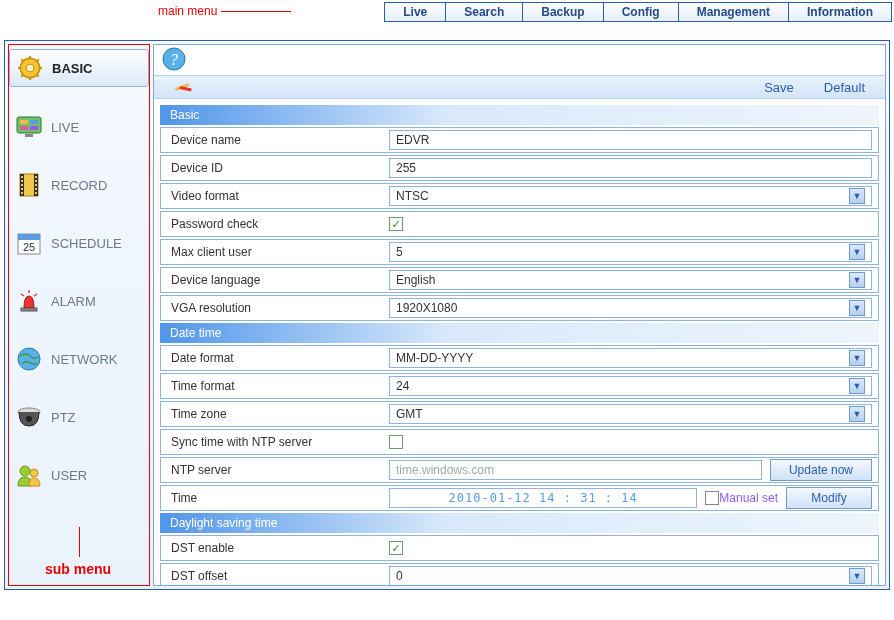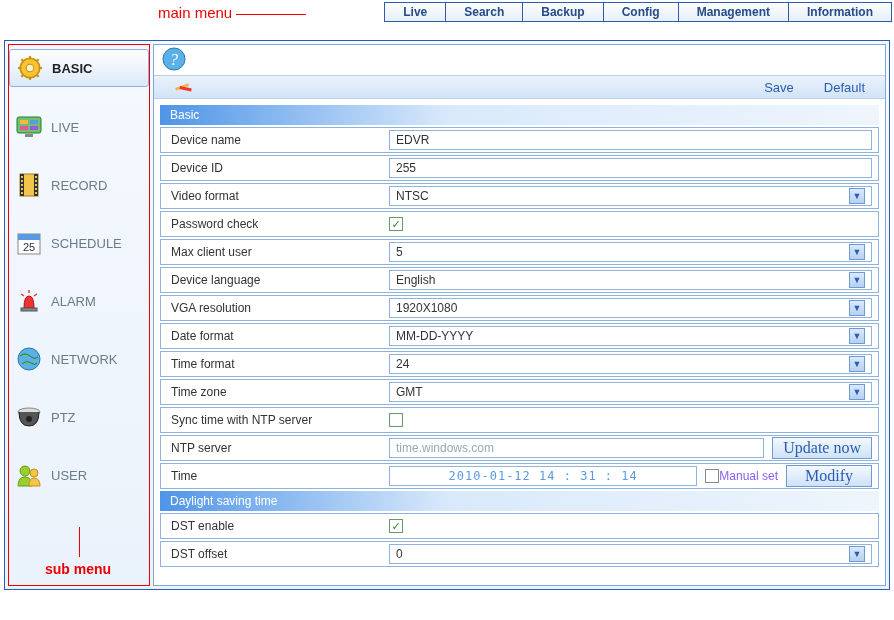--- a/index.html
+++ b/index.html
@@ -13,21 +13,21 @@
   }
   .topbar {
     position: relative;
     height: 24px;
   }
   .main-menu-label {
     position: absolute;
     left: 158px;
     top: 4px;
     color: #e00;
-    font-size: 15px;
+    font-size: 12px;
   }
   .main-menu-label::after {
     content: "";
     display: inline-block;
     width: 70px;
     border-top: 1px solid #e00;
     vertical-align: middle;
     margin-left: 4px;
   }
   .main-menu {
@@ -203,27 +203,26 @@
     color: #2a8a2a;
     font-size: 11px;
     background: #fff;
   }
   .btn {
     height: 22px;
     min-width: 86px;
     border: 1px solid #6f9ad0;
     background: linear-gradient(#f3f8fe,#cfe2f7);
     color: #2a5db0;
-    font-size: 16px;
+    font-size: 12px;
     display: flex;
     align-items: center;
     justify-content: center;
     cursor: pointer;
-    padding: 0 10px;
-    font-family: Liberation Serif, serif;
+    padding: 0 18px;
   }
   .timebox {
     flex: 1;
     height: 20px;
     border: 1px solid #8fb3e0;
     display: flex;
     align-items: center;
     justify-content: center;
     color: #5a9ae0;
     font-family: monospace;
@@ -441,20 +440,21 @@
       <div class="row">
         <div class="label">VGA resolution</div>
         <div class="valuecell">
             <div class="sel">
               <span>1920X1080</span>
               <span class="dd">▼</span>
             </div>
           </div>
       </div>
 
+      <div class="section-head">Date time</div>
 
       <div class="row">
         <div class="label">Date format</div>
         <div class="valuecell">
             <div class="sel">
               <span>MM-DD-YYYY</span>
               <span class="dd">▼</span>
             </div>
           </div>
       </div>

